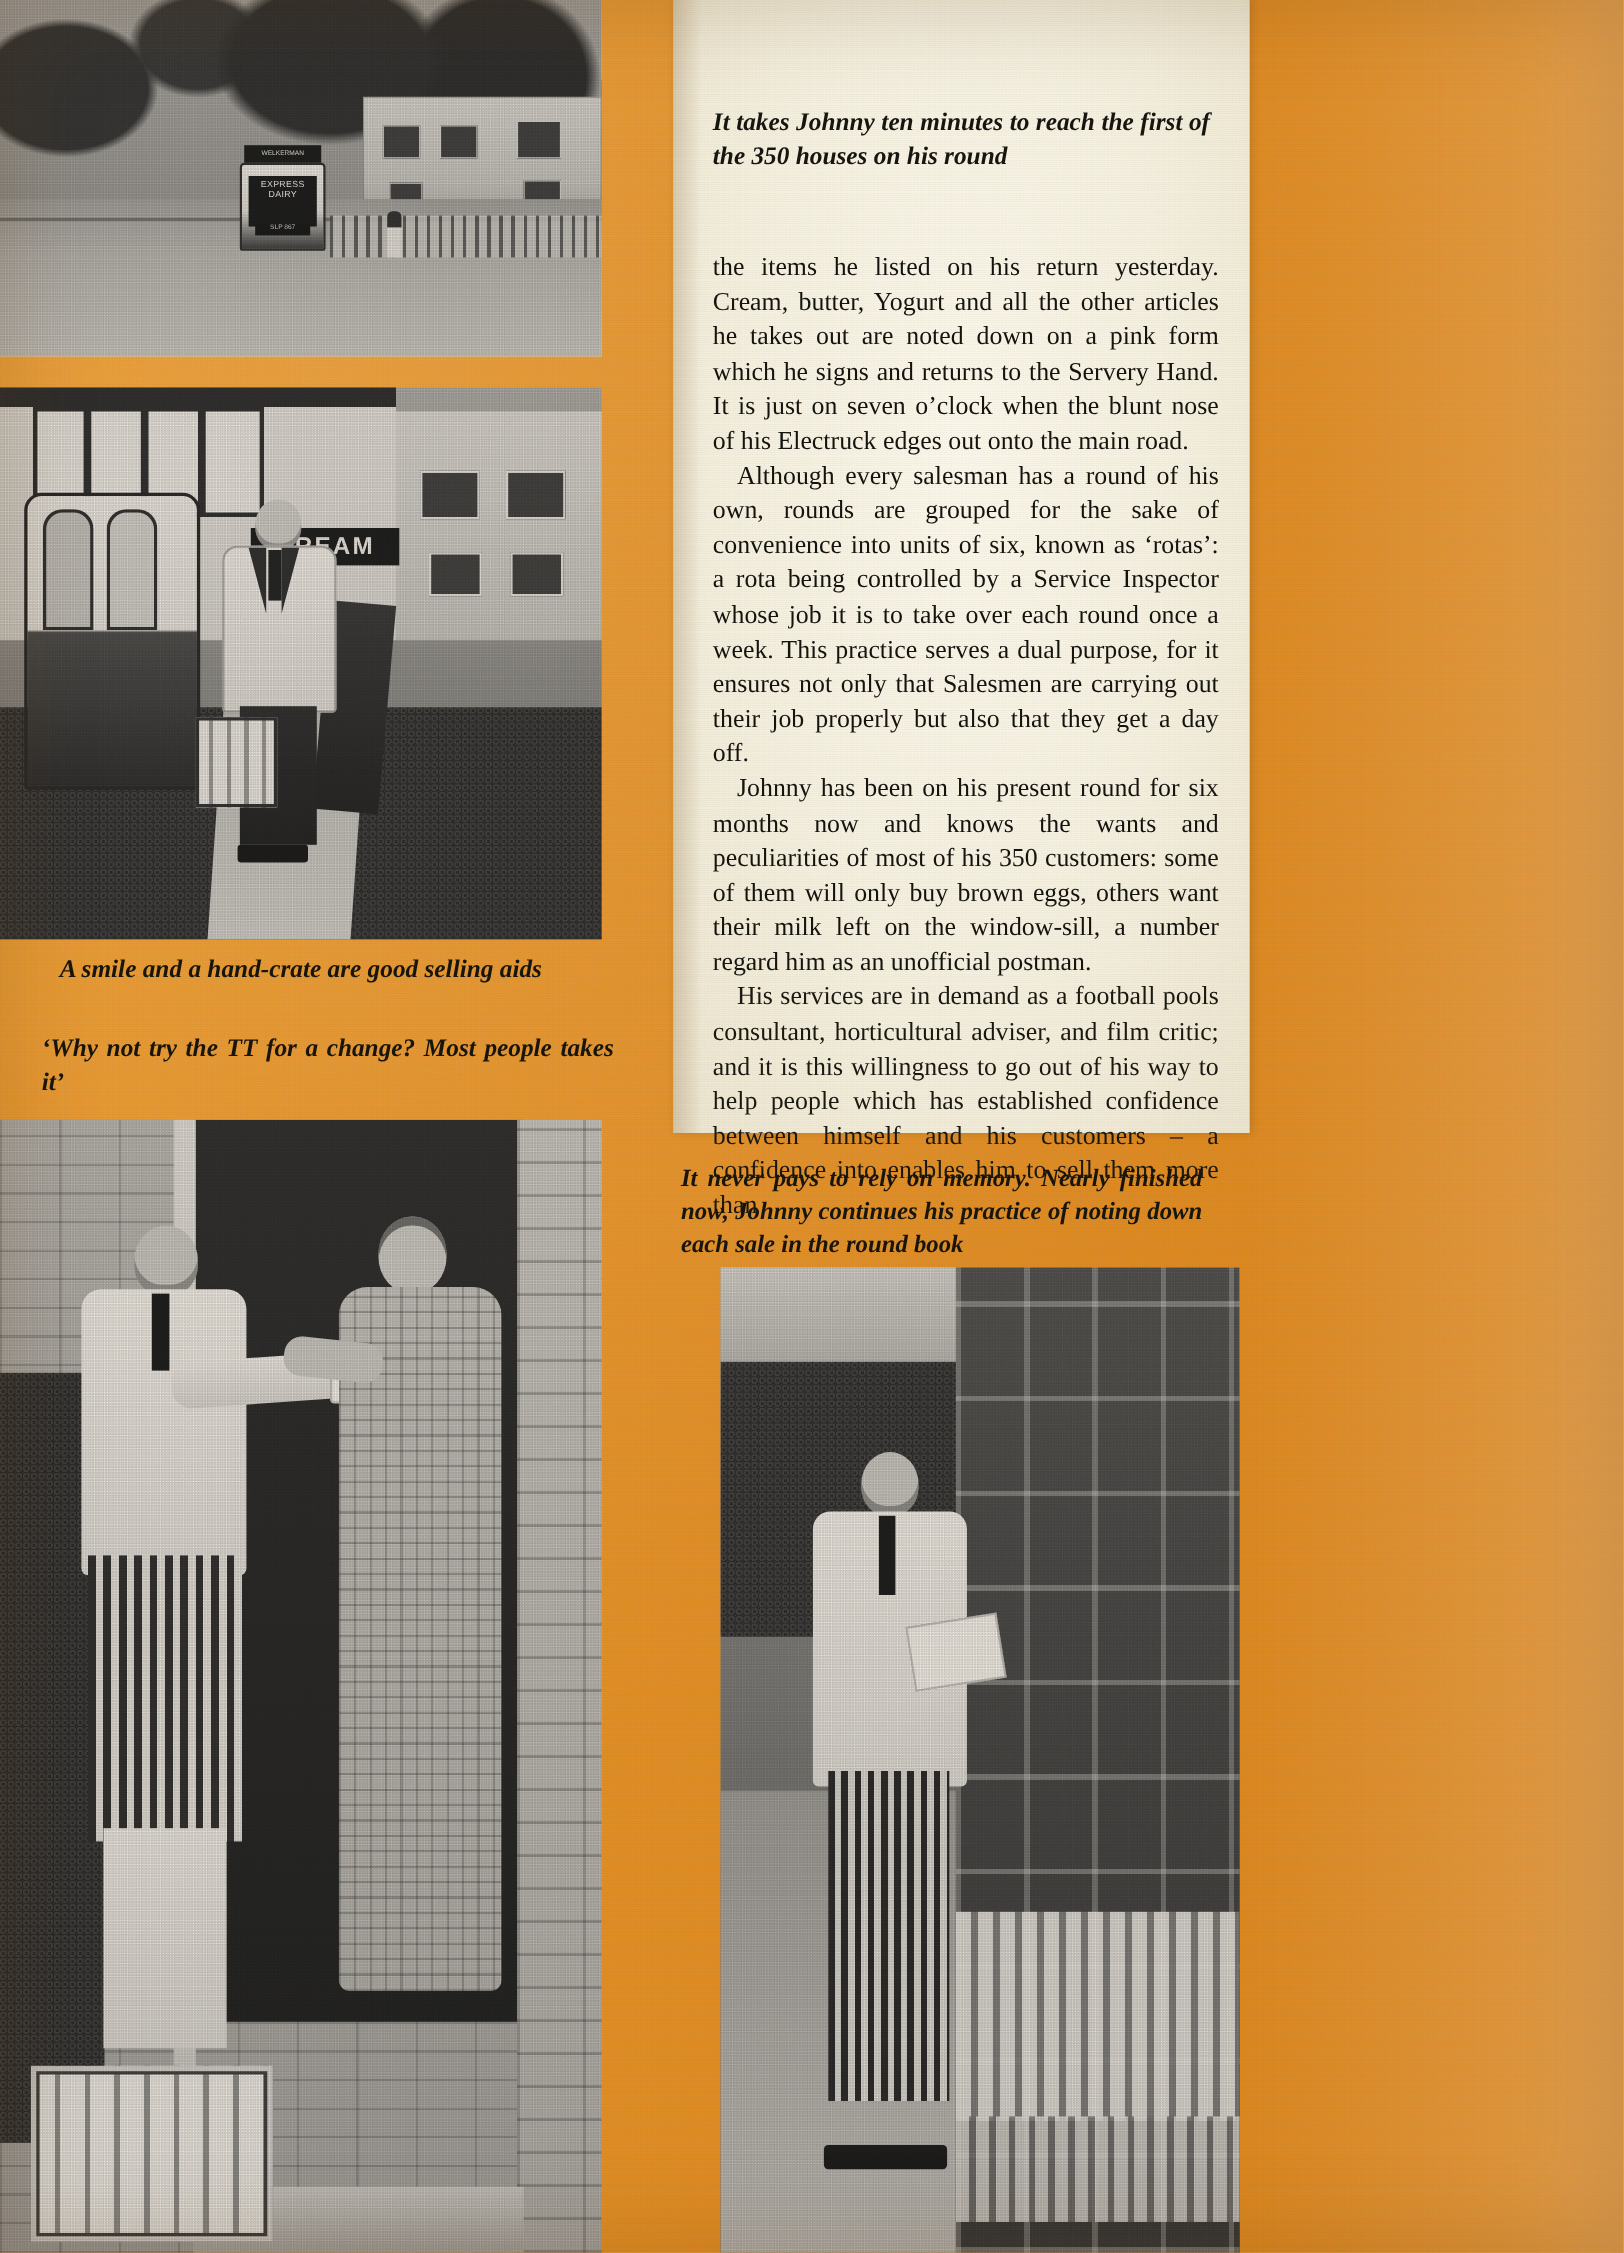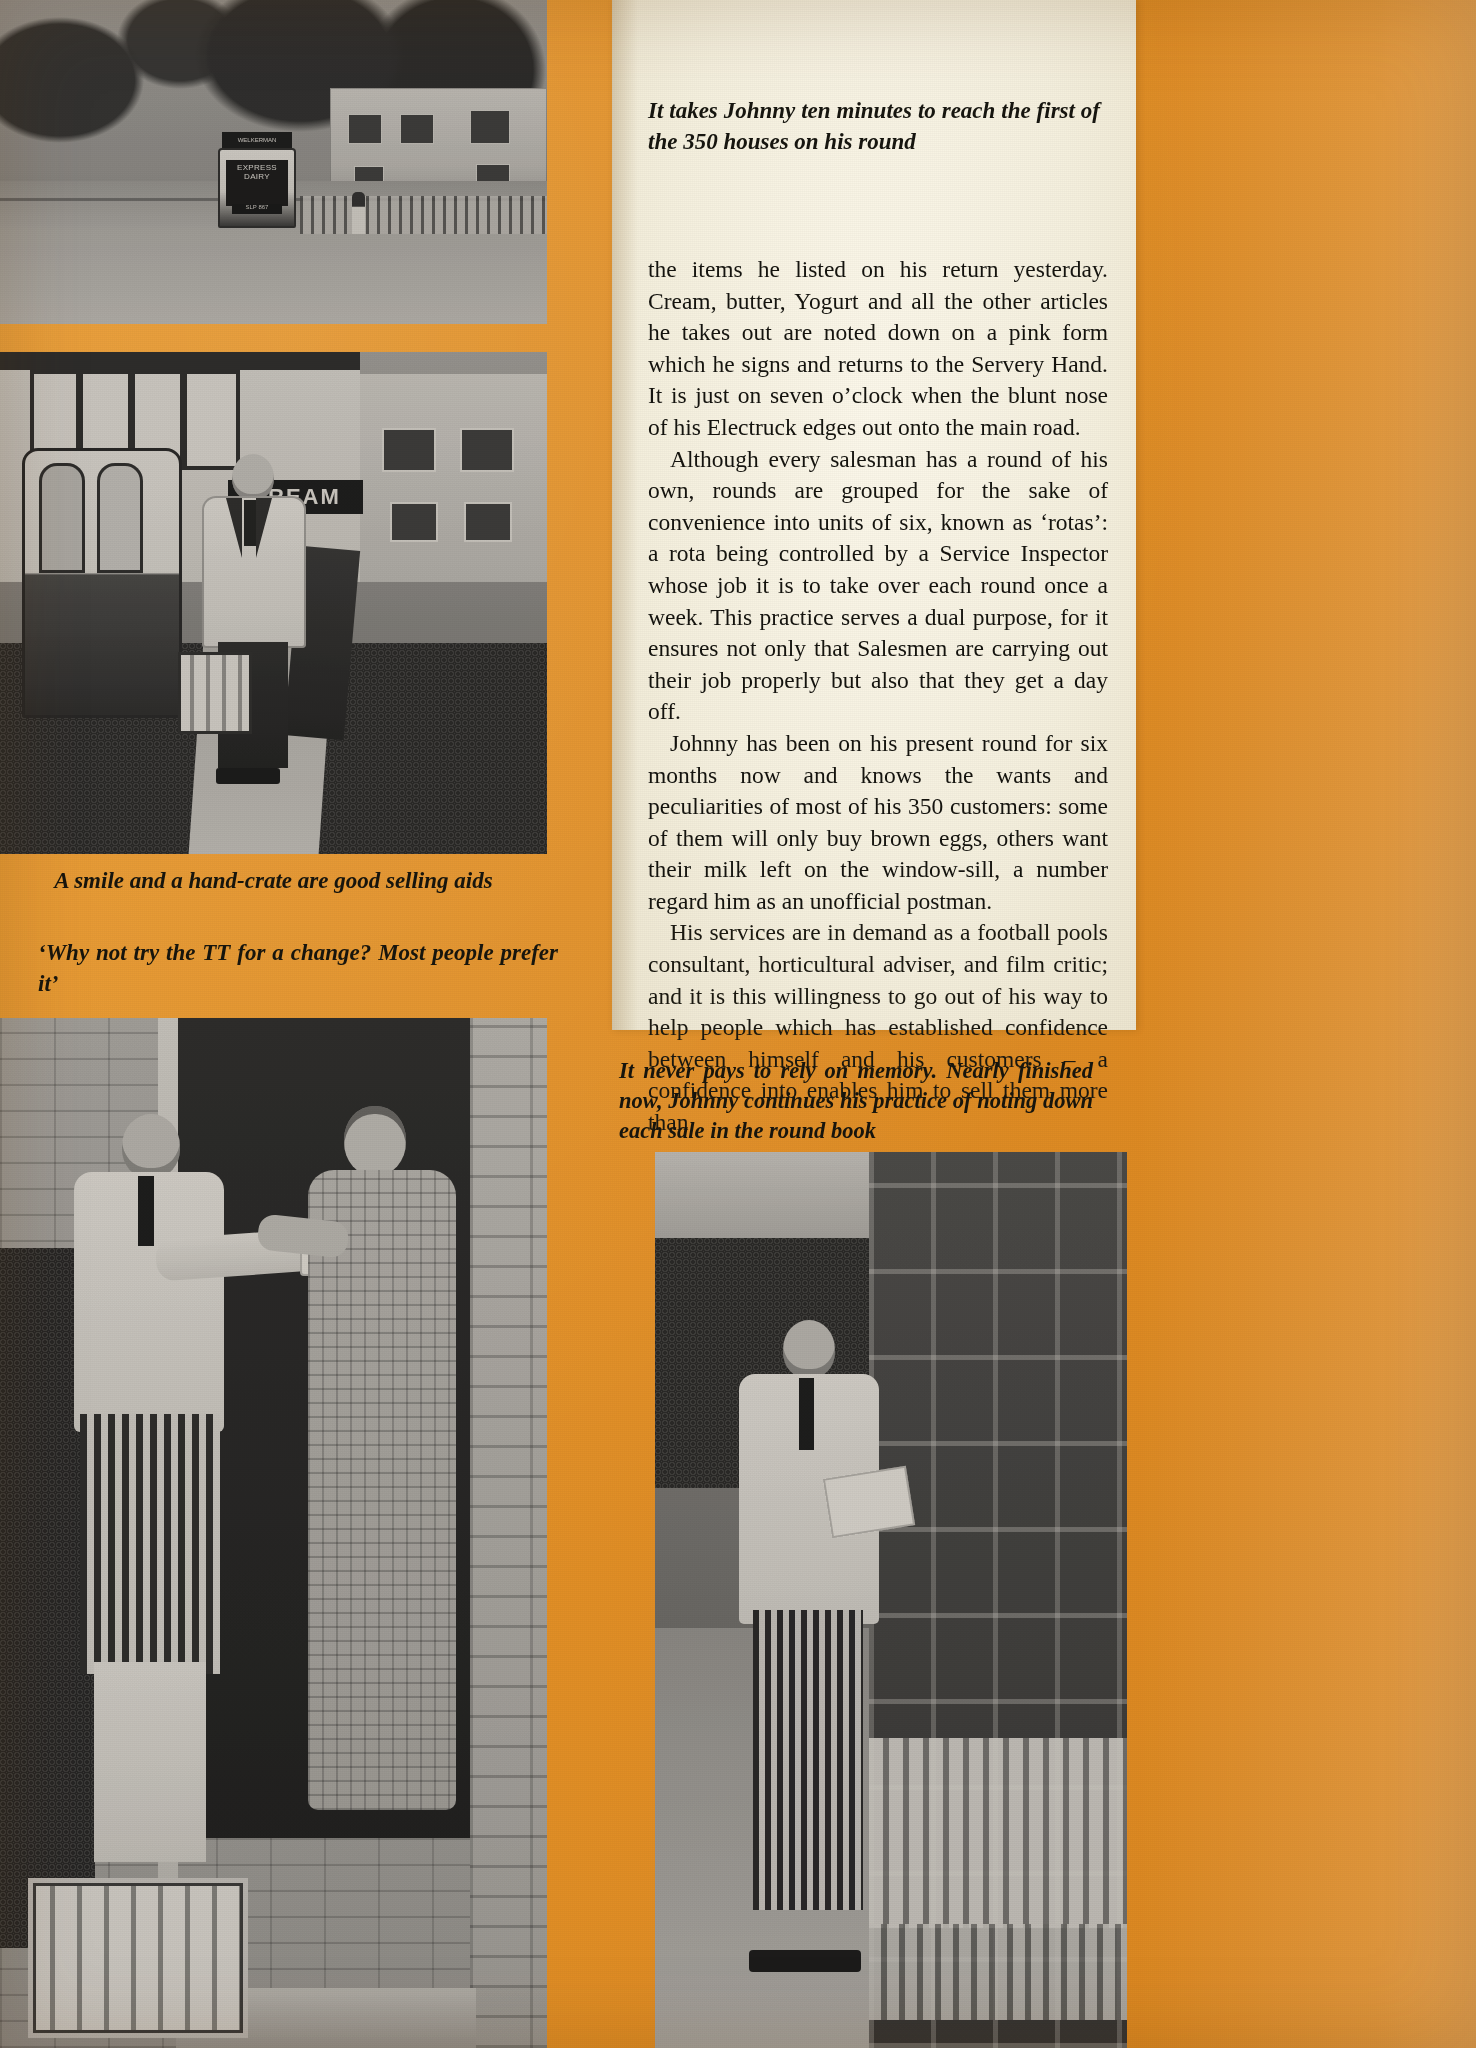--- a/index.html
+++ b/index.html
@@ -394,21 +394,21 @@
   }
   .bodytext {
     position:absolute;
     left:36px; top:228px; width:460px;
     font-size:23.5px; line-height:1.345;
     color:#14130e;
     text-align:justify;
     text-justify:inter-word;
   }
   .bodytext p { margin:0; text-indent:22px; }
-  .bodytext p.first { text-indent:0;margin-top:26px; }
+  .bodytext p.first { text-indent:0; }
   
   .bodytext p:last-child { color:#1a1810; }
 
   
   .caption {
     position:absolute;
     font-style:italic; font-weight:700;
     color:#17150d;
   }
   #caption-smile {
@@ -553,19 +553,19 @@
 
     <div class="bodytext">
       <p class="first">the items he listed on his return yesterday. Cream, butter, Yogurt and all the other articles he takes out are noted down on a pink form which he signs and returns to the Servery Hand. It is just on seven o’clock when the blunt nose of his Electruck edges out onto the main road.</p>
       <p>Although every salesman has a round of his own, rounds are grouped for the sake of convenience into units of six, known as ‘rotas’: a rota being controlled by a Service Inspector whose job it is to take over each round once a week. This practice serves a dual purpose, for it ensures not only that Salesmen are carrying out their job properly but also that they get a day off.</p>
       <p>Johnny has been on his present round for six months now and knows the wants and peculiarities of most of his 350 customers: some of them will only buy brown eggs, others want their milk left on the window-sill, a number regard him as an unofficial postman.</p>
       <p>His services are in demand as a football pools consultant, horticultural adviser, and film critic; and it is this willingness to go out of his way to help people which has established confidence between himself and his customers – a confidence into enables him to sell them more than</p>
     </div>
   </div>
 
   <div class="caption" id="caption-smile">A smile and a hand-crate are good selling aids</div>
-  <div class="caption" id="caption-tt">‘Why not try the TT for a change? Most people prefer it’</div>
+  <div class="caption" id="caption-tt">‘Why not try the TT for a change? Most people takes it’</div>
   <div class="caption" id="caption-memory">It never pays to rely on memory. Nearly finished now, Johnny continues his practice of noting down each sale in the round book</div>
 
   <div class="grain"></div>
   <div class="edge-right"></div>
   <div class="vignette"></div>
 </div>
 
 </body></html>

